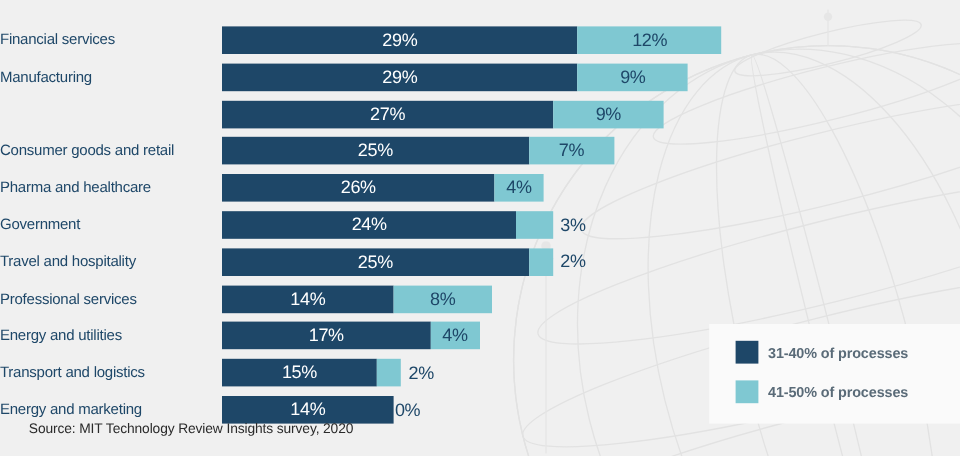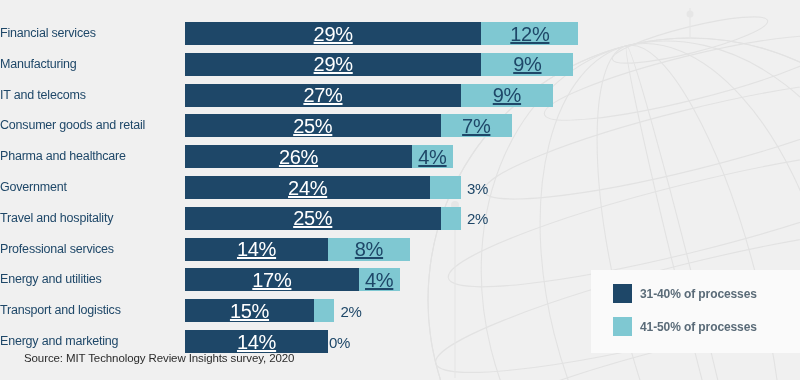--- a/index.html
+++ b/index.html
@@ -82,26 +82,25 @@
     position: relative;
   }
   .seg-dark {
     background: #1e4768;
   }
   .seg-light {
     background: #7fc8d2;
   }
 
   .seg-val {
-    font-size: 20px;
+    font-size: 15px;
     font-weight: normal;
     line-height: 1;
     white-space: nowrap;
     letter-spacing: -0.3px;
-    text-decoration: underline;
   }
   .val-on-dark { color: #ffffff; }
   .val-on-light { color: #1e4768; }
 
   .val-outside {
     position: absolute;
     left: 100%;
     margin-left: 6px;
     top: 50%;
     transform: translateY(-50%);
@@ -193,38 +192,37 @@
     </g>
   </svg>
 
   <div class="plot" id="plot">
       <div class="row" style="top: 22px;">
         <div class="cat-label">Financial services</div>
         <div class="bar-wrap">
           <div class="seg seg-dark" style="width: 296.38px;">
             <span class="seg-val val-on-dark">29%</span>
           </div>
-          <div class="seg seg-light" style="width: 97px;">
+          <div class="seg seg-light" style="width: 120px;">
             <span class="seg-val val-on-light">12%</span>
           </div>
         </div>
       </div>
       <div class="row" style="top: 52.8px;">
         <div class="cat-label">Manufacturing</div>
         <div class="bar-wrap">
           <div class="seg seg-dark" style="width: 296.38px;">
             <span class="seg-val val-on-dark">29%</span>
           </div>
           <div class="seg seg-light" style="width: 91.98px;">
             <span class="seg-val val-on-light">9%</span>
           </div>
         </div>
       </div>
       <div class="row" style="top: 83.6px;">
-        <div class="cat-label">IT and telecoms</div>
         <div class="bar-wrap">
           <div class="seg seg-dark" style="width: 275.94px;">
             <span class="seg-val val-on-dark">27%</span>
           </div>
           <div class="seg seg-light" style="width: 91.98px;">
             <span class="seg-val val-on-light">9%</span>
           </div>
         </div>
       </div>
       <div class="row" style="top: 114.4px;">

